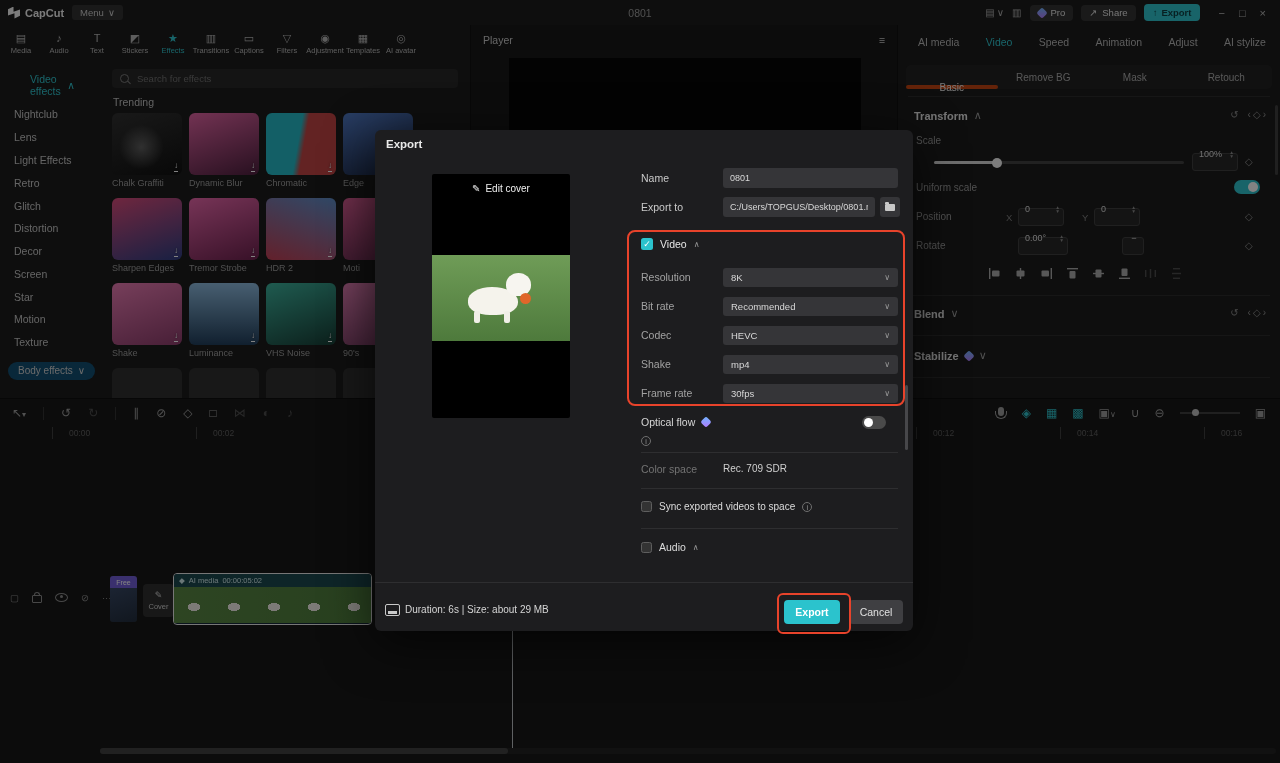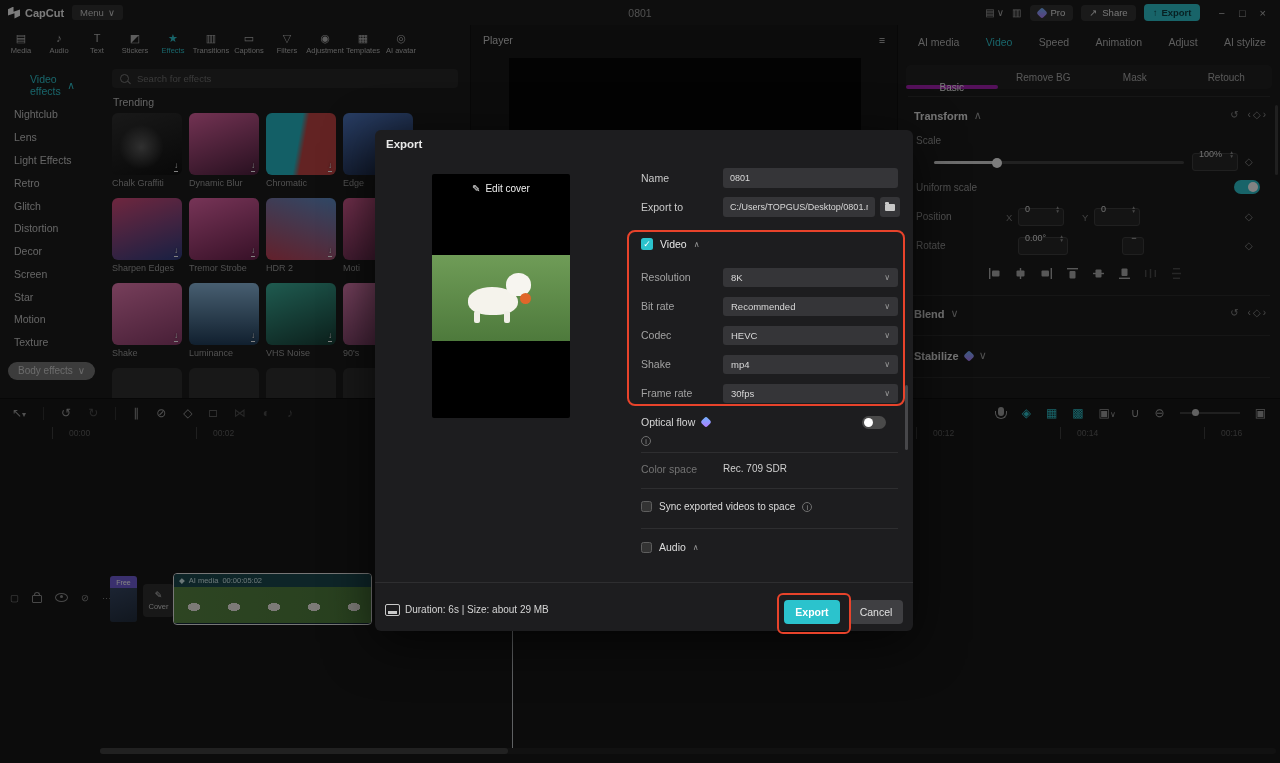--- a/index.html
+++ b/index.html
@@ -22,21 +22,21 @@
   
   .left-panel{position:absolute;left:0;top:25px;width:470px;height:373px;background:#161616;overflow:hidden;}
   .mtabs{position:absolute;left:2px;top:0;display:flex;height:38px;}
   .mtab{width:38px;display:flex;flex-direction:column;align-items:center;justify-content:center;gap:2px;color:#b5b5b5;}
   .mtab .mico{font-size:11px;line-height:11px;}
   .mtab .mlab{font-size:7.5px;white-space:nowrap;}
   .mtab.active{color:var(--color-accent,#2bc3cd);}
   .cat-col{position:absolute;left:0;top:40px;width:105px;bottom:0;}
   .cat-sel{padding:8px 30px 6px;color:var(--color-accent,#2bc3cd);font-size:10.5px;display:flex;gap:5px;align-items:center;}
   .cat-item{padding:5.4px 14px;font-size:10.5px;color:#c4c4c4;white-space:nowrap;}
-  .cat-bfx{margin:8px 8px 0;background:#737373;border-radius:10px;padding:3.5px 10px;font-size:10px;color:#cfcfcf;display:inline-flex;gap:5px;align-items:center;}
+  .cat-bfx{margin:8px 8px 0;background:#0c4a6e;border-radius:10px;padding:3.5px 10px;font-size:10px;color:#cfcfcf;display:inline-flex;gap:5px;align-items:center;}
   .search{position:absolute;left:112px;top:44px;width:346px;height:19px;background:#232323;border-radius:4px;display:flex;align-items:center;gap:6px;padding:0 8px;box-sizing:border-box;}
   .icon-search{width:7px;height:7px;border:1.3px solid #7a7a7a;border-radius:50%;position:relative;flex:none;}
   .icon-search::after{content:'';position:absolute;width:4px;height:1.3px;background:#7a7a7a;transform:rotate(45deg);right:-3.4px;bottom:-1px;}
   .search-input{flex:1;background:transparent;border:none;outline:none;color:#cfcfcf;font-size:9.5px;font-family:inherit;}
   .search-input::placeholder{color:#6e6e6e;}
   .trending{position:absolute;left:113px;top:71px;font-size:10.5px;color:#c0c0c0;}
   .fx-grid{position:absolute;left:112px;top:88px;width:320px;height:285px;display:flex;flex-wrap:wrap;overflow:hidden;}
   .fx-cell{width:70px;margin:0 7px 10px 0;}
   .fx-thumb{width:70px;height:62px;border-radius:6px;position:relative;overflow:hidden;}
   .fx-name{font-size:9px;color:#9b9b9b;margin-top:3px;white-space:nowrap;overflow:hidden;text-overflow:ellipsis;max-width:70px;}
@@ -59,21 +59,21 @@
   .player{position:absolute;left:470px;top:25px;width:428px;height:373px;background:#121212;border-left:1px solid #0a0a0a;border-right:1px solid #0a0a0a;box-sizing:border-box;}
   .player-head{height:30px;display:flex;align-items:center;justify-content:space-between;padding:0 12px;font-size:10.5px;color:#c8c8c8;}
   .video{position:absolute;left:38px;top:33px;width:352px;height:340px;background:#000;}
 
   
   .right-panel{position:absolute;left:898px;top:25px;width:382px;height:373px;background:#161616;overflow:hidden;}
   .rp-tabs{position:absolute;left:20px;right:14px;top:0;height:34px;display:flex;align-items:center;justify-content:space-between;font-size:10.5px;color:#b5b5b5;}
   .rp-tab.active{color:var(--color-accent,#2bc3cd);}
   .rp-subtabs{position:absolute;left:8px;right:8px;top:40px;height:24px;display:flex;background:#1d1d1d;border-radius:5px;}
   .sub{flex:1;display:flex;align-items:center;justify-content:center;font-size:10px;color:#ababab;}
-  .sub.active{background:#a21caf;border-radius:5px;color:#ececec;margin-top:20px;}
+  .sub.active{background:#c2410c;border-radius:5px;color:#ececec;margin-top:20px;}
   .rp-div{position:absolute;left:10px;right:10px;height:1px;background:#262626;}
   .sec-head{position:absolute;left:16px;font-size:11px;font-weight:bold;color:#e3e3e3;display:flex;gap:6px;align-items:center;}
   .sec-tools{position:absolute;right:14px;display:flex;gap:9px;color:#8a8a8a;font-size:10px;align-items:center;}
   .kf{display:flex;gap:2px;align-items:center;color:#8a8a8a;}
   .rp-label{position:absolute;font-size:10px;color:#9a9a9a;}
   .slider{position:absolute;height:3px;background:#3c3c3c;border-radius:2px;}
   .slider-fill{position:absolute;left:0;top:0;height:3px;width:62px;background:#d6d6d6;border-radius:2px;}
   .slider-knob{position:absolute;left:58px;top:-3.5px;width:10px;height:10px;border-radius:50%;background:#f2f2f2;}
   .stepper{position:absolute;display:flex;align-items:center;justify-content:space-between;background:#232323;border:1px solid #3a3a3a;border-radius:3px;height:18px;padding:0 4px 16px 6px;font-size:9px;color:#dcdcdc;box-sizing:border-box;}
   .arrows{display:flex;flex-direction:column;line-height:4.4px;font-size:5.5px;color:#8a8a8a;}

